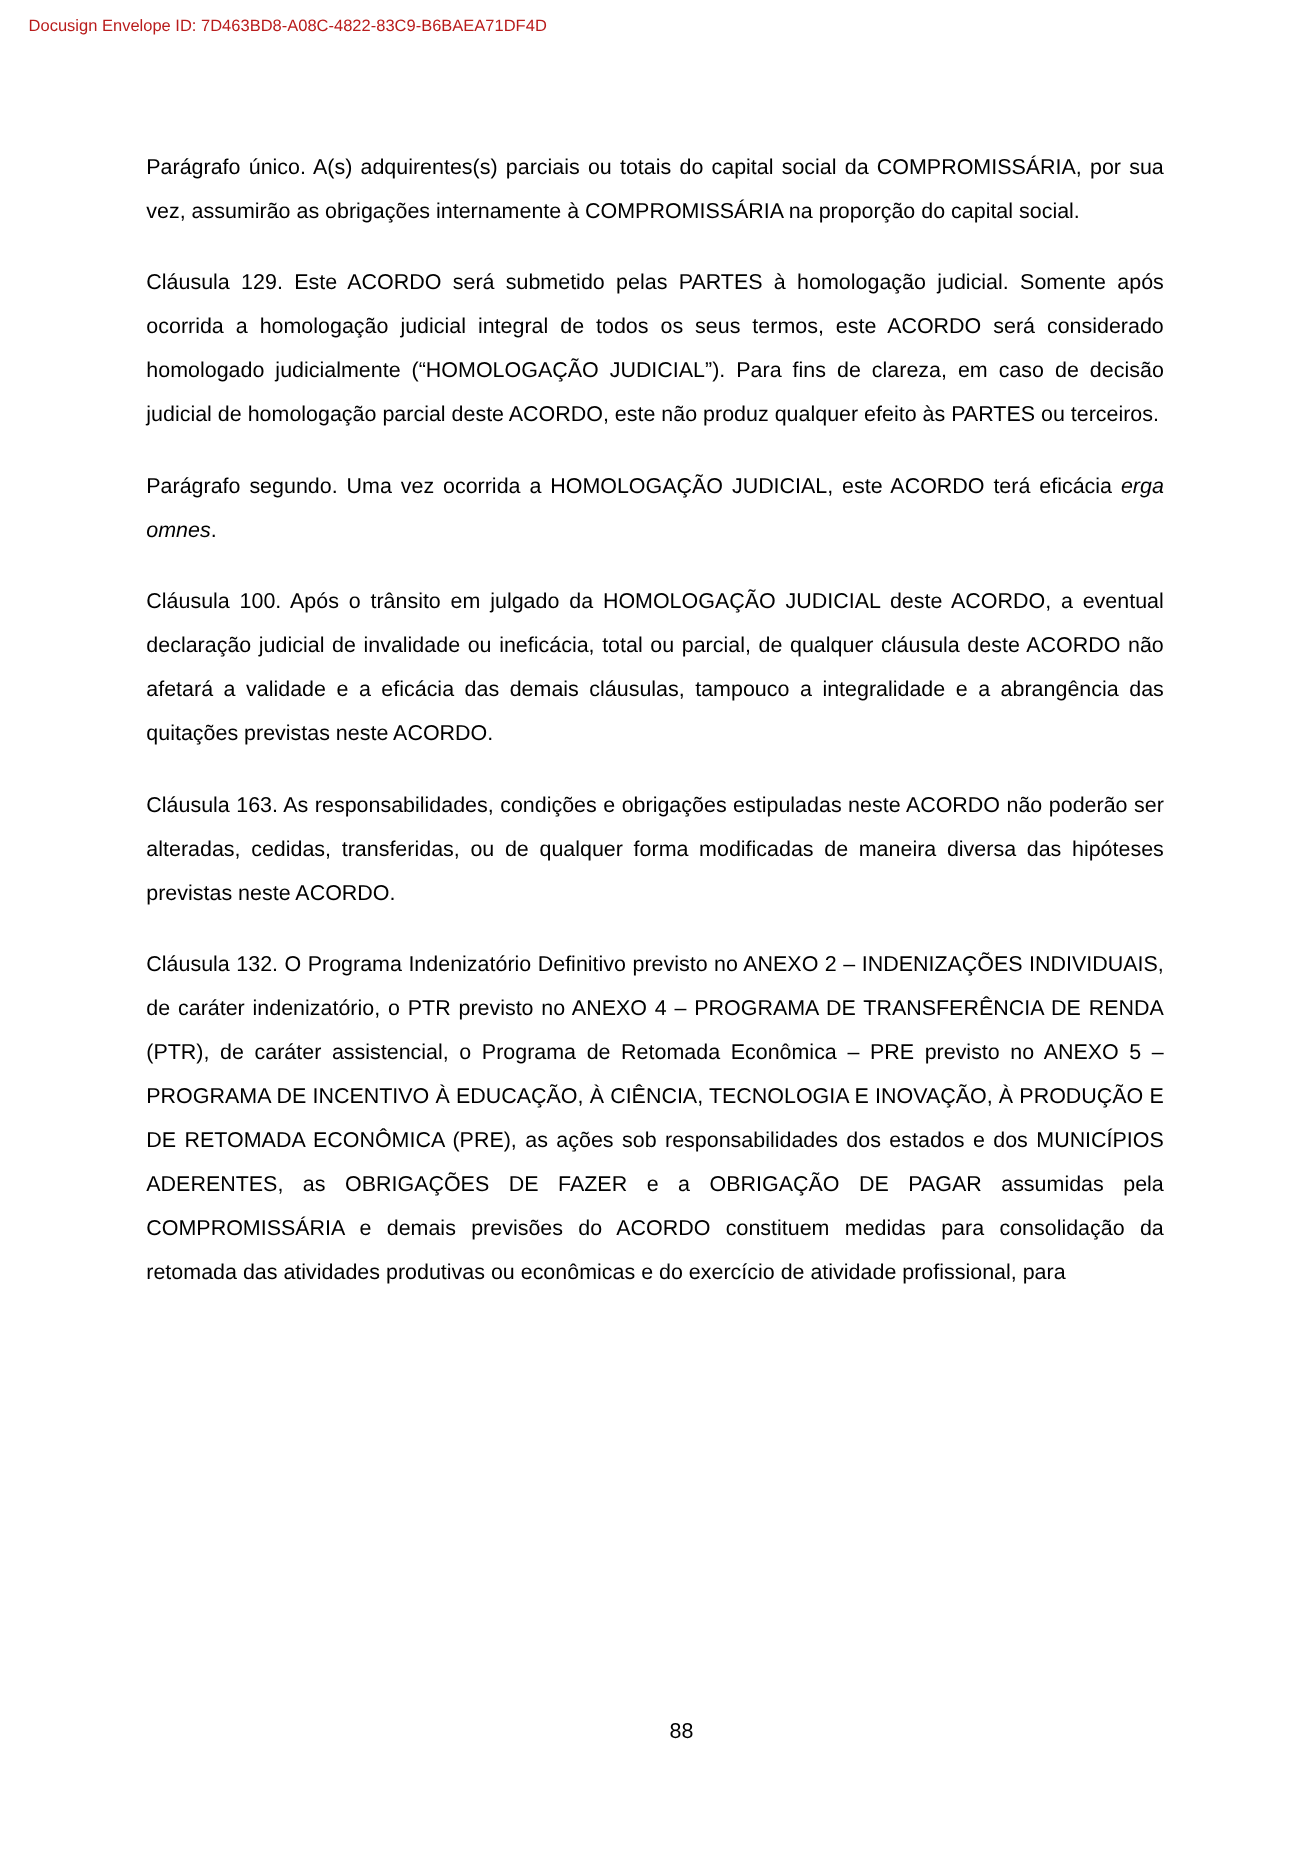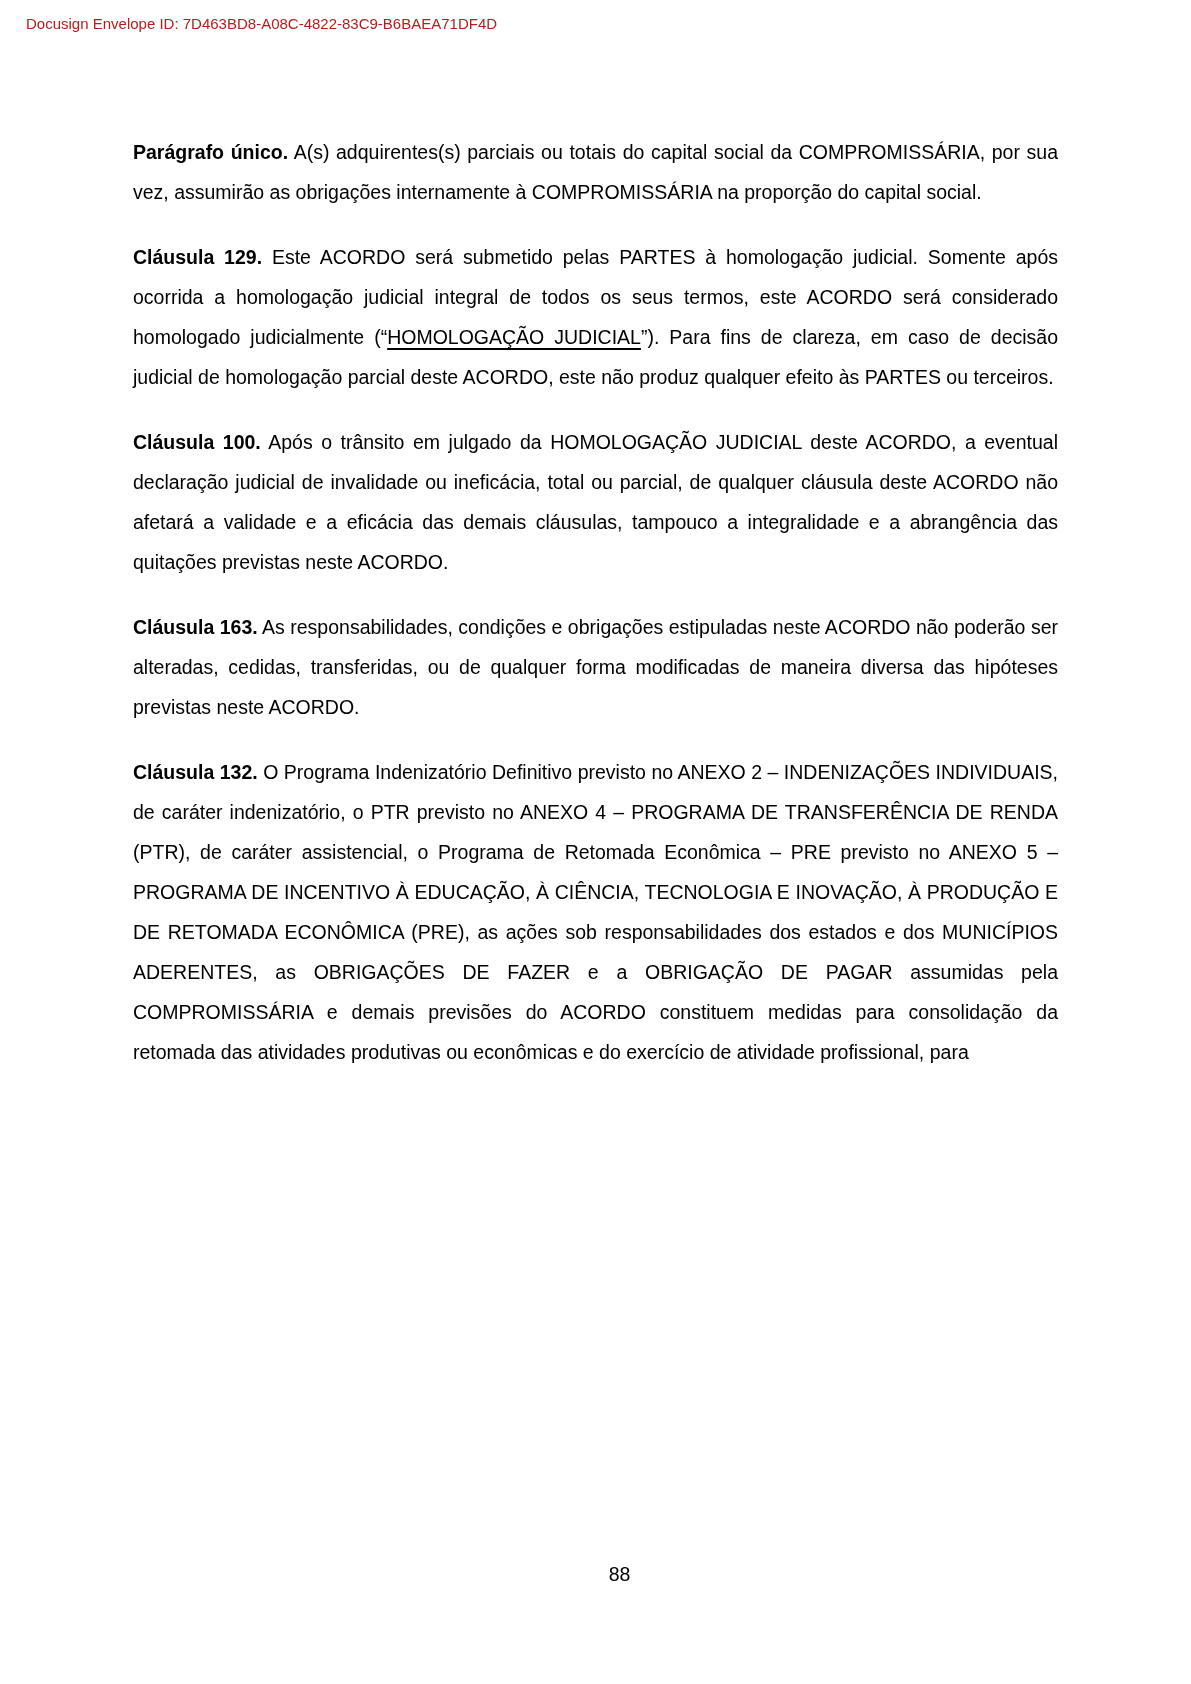--- a/index.html
+++ b/index.html
@@ -31,24 +31,23 @@
     left: 133px;
     width: 925px;
   }
   .content p {
     margin: 0 0 25px 0;
     font-size: 19.5px;
     line-height: 40px;
     text-align: justify;
   }
   .lead {
-    font-weight: bold;
+    font-weight: normal;
   }
   .u {
-    text-decoration: underline;
     text-underline-offset: 4px;
     text-decoration-thickness: 1.5px;
   }
   .i {
     font-style: italic;
   }
   .page-number {
     position: absolute;
     top: 1562px;
     left: 0;
@@ -66,20 +65,21 @@
 
   <div class="docusign-header">Docusign Envelope ID: 7D463BD8-A08C-4822-83C9-B6BAEA71DF4D</div>
 
   <div class="content">
 
     <p><span class="lead">Parágrafo único.</span><span> A(s) adquirentes(s) parciais ou totais do capital social da COMPROMISSÁRIA, por sua vez, assumirão as obrigações internamente à COMPROMISSÁRIA na proporção do capital social.</span></p>
 
     <p><span class="lead">Cláusula 129.</span><span> Este ACORDO será submetido pelas PARTES à homologação judicial. Somente após ocorrida a homologação judicial integral de todos os seus termos, este ACORDO será considerado homologado judicialmente (“</span><span class="u">HOMOLOGAÇÃO JUDICIAL</span><span>”). Para fins de clareza, em caso de decisão judicial de homologação parcial deste ACORDO, este não produz qualquer efeito às PARTES ou terceiros.</span></p>
 
 
+    <p><span class="lead">Parágrafo segundo.</span><span> Uma vez ocorrida a HOMOLOGAÇÃO JUDICIAL, este ACORDO terá eficácia </span><span class="i">erga omnes</span><span>.</span></p>
 
     <p><span class="lead">Cláusula 100.</span><span> Após o trânsito em julgado da HOMOLOGAÇÃO JUDICIAL deste ACORDO, a eventual declaração judicial de invalidade ou ineficácia, total ou parcial, de qualquer cláusula deste ACORDO não afetará a validade e a eficácia das demais cláusulas, tampouco a integralidade e a abrangência das quitações previstas neste ACORDO.</span></p>
 
     <p><span class="lead">Cláusula 163.</span><span> As responsabilidades, condições e obrigações estipuladas neste ACORDO não poderão ser alteradas, cedidas, transferidas, ou de qualquer forma modificadas de maneira diversa das hipóteses previstas neste ACORDO.</span></p>
 
     <p><span class="lead">Cláusula 132.</span><span> O Programa Indenizatório Definitivo previsto no ANEXO 2 – INDENIZAÇÕES INDIVIDUAIS, de caráter indenizatório, o PTR previsto no ANEXO 4 – PROGRAMA DE TRANSFERÊNCIA DE RENDA (PTR), de caráter assistencial, o Programa de Retomada Econômica – PRE previsto no ANEXO 5 – PROGRAMA DE INCENTIVO À EDUCAÇÃO, À CIÊNCIA, TECNOLOGIA E INOVAÇÃO, À PRODUÇÃO E DE RETOMADA ECONÔMICA (PRE), as ações sob responsabilidades dos estados e dos MUNICÍPIOS ADERENTES, as OBRIGAÇÕES DE FAZER e a OBRIGAÇÃO DE PAGAR assumidas pela COMPROMISSÁRIA e demais previsões do ACORDO constituem medidas para consolidação da retomada das atividades produtivas ou econômicas e do exercício de atividade profissional, para</span></p>
 
   </div>
 
   <div class="page-number">88</div>

